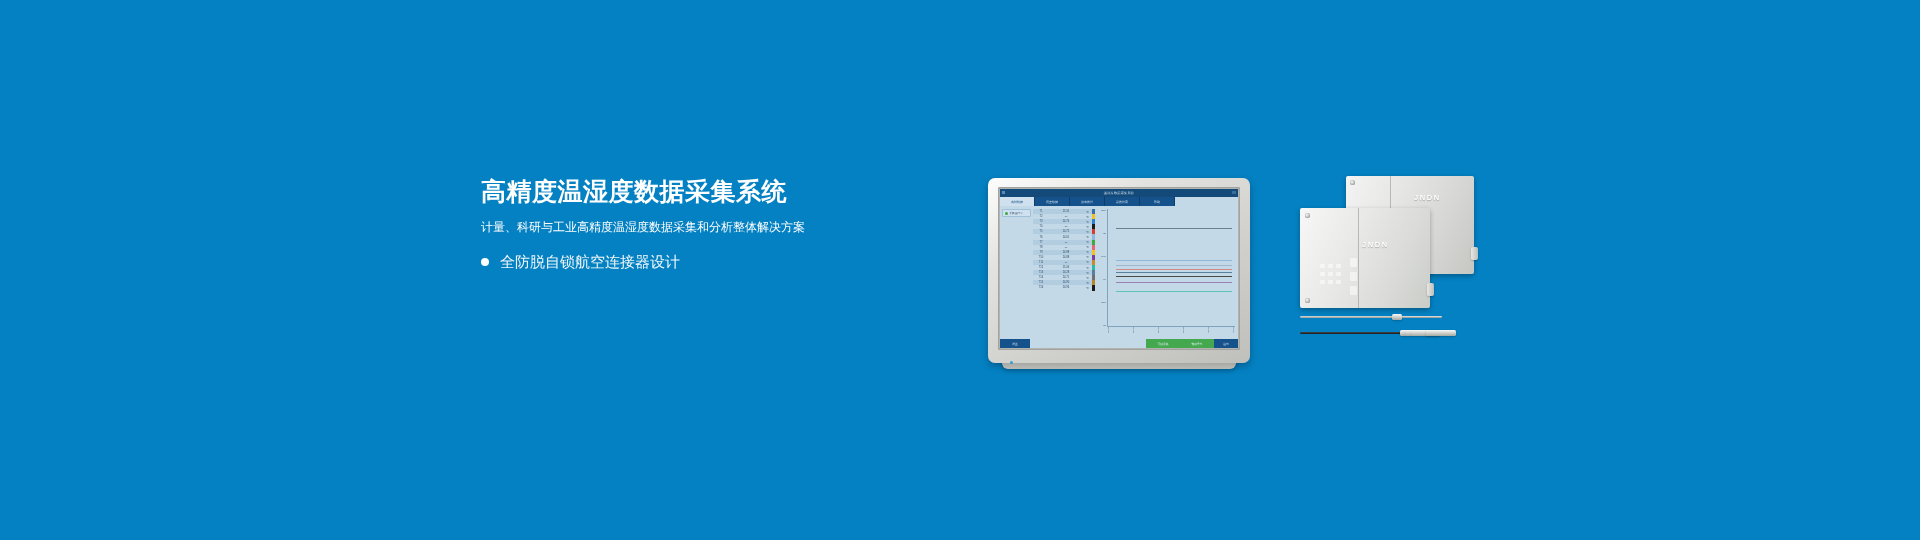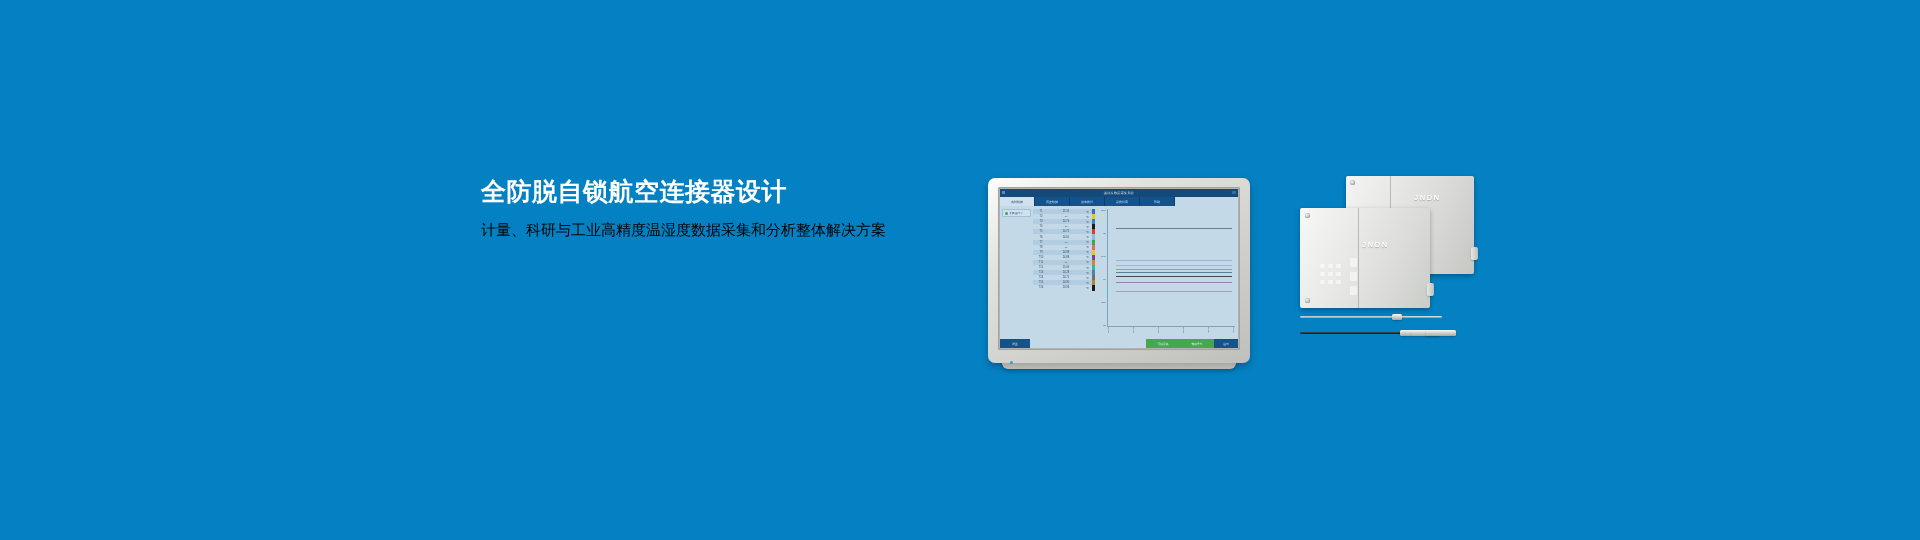--- a/index.html
+++ b/index.html
@@ -12,22 +12,22 @@
   }
   .banner{position:absolute;inset:0;background:#0481c2;}
 
   
   .copy{position:absolute;left:481px;top:178px;width:470px;color:#ffffff;}
   .headline{
     font-size:25px;font-weight:bold;letter-spacing:.5px;
     line-height:1.1;margin:0 0 14px 0;color:#ffffff;white-space:nowrap;
   }
   .subhead{
-    font-size:15px;font-weight:400;line-height:1.3;margin:0 0 18px 0;
-    color:#000000;white-space:nowrap;
+    font-size:12px;font-weight:400;line-height:1.3;margin:0 0 18px 0;
+    color:#ffffff;white-space:nowrap;
   }
   .features{list-style:none;margin:0;padding:0;}
   .feature{
     display:flex;align-items:center;gap:11px;
     font-size:15px;color:#f2f8fc;margin-bottom:15px;line-height:1.2;
   }
   .dot{
     width:8px;height:8px;border-radius:50%;background:#ffffff;
     flex:0 0 8px;display:block;
   }
@@ -173,23 +173,27 @@
     position:absolute;height:5px;top:.5px;width:2px;border-radius:1px;
     background:linear-gradient(180deg,#e9eae8,#9fa19d);
   }
 </style>
 </head>
 <body>
 
 <div class="banner">
 
   <div class="copy">
-    <h1 class="headline">全防脱自锁航空连接器设计</h1>
+    <h1 class="headline">高精度温湿度数据采集系统</h1>
     <p class="subhead">计量、科研与工业高精度温湿度数据采集和分析整体解决方案</p>
     <ul class="features">
+      <li class="feature">
+        <span class="dot"></span>
+        <span>全防脱自锁航空连接器设计</span>
+      </li>
     </ul>
   </div>
 
   <div class="monitor">
     <div class="mon-base"></div>
     <div class="mon-outer">
       <div class="mon-inner">
         <div class="screen">
 
           <div class="titlebar">

